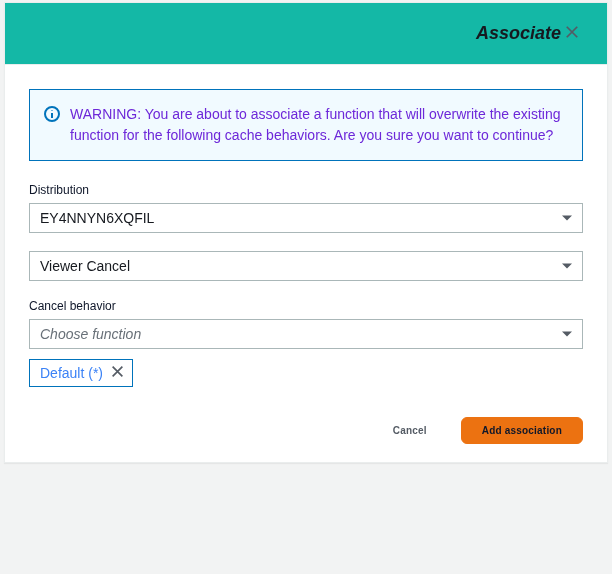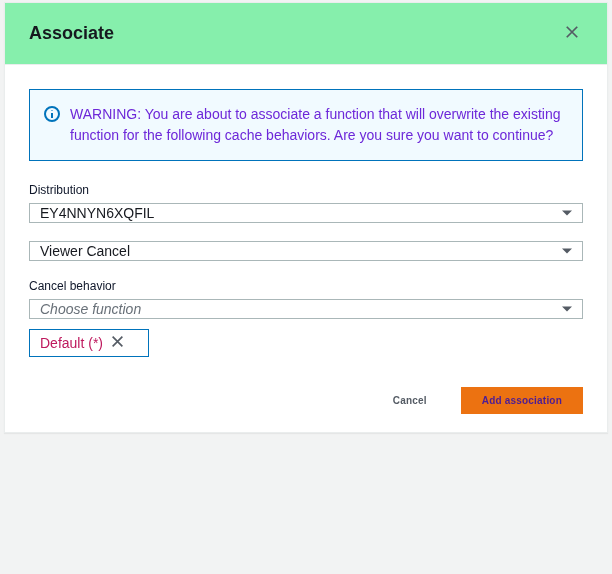--- a/index.html
+++ b/index.html
@@ -13,25 +13,26 @@
     font-size: 14px;
   }
   .modal {
     background: #fff;
     margin: 2px 4px 0 4px;
     border: 1px solid #eaeded;
     box-shadow: 0 1px 1px rgba(0,0,0,0.05);
   }
   .modal-header {
     display: flex;
-    justify-content: space-between;
+    justify-content: flex-end;
     align-items: center;
     padding: 18px 24px 18px 24px;
     border-bottom: 1px solid #eaeded;
-    background: #86efac;
+    background: #14b8a6;
+    font-style: italic;
   }
   .modal-title {
     font-size: 18px;
     font-weight: 700;
     color: #16191f;
   }
   .close-btn {
     background: none;
     border: none;
     cursor: pointer;
@@ -70,21 +71,21 @@
     display: block;
     color: #0f172a;
     font-size: 12px;
     margin-bottom: 6px;
     font-weight: 400;
   }
   .select-wrap {
     position: relative;
     border: 1px solid #aab7b8;
     background: #fff;
-    height: 20px;
+    height: 30px;
     display: flex;
     align-items: center;
     padding: 0 30px 0 10px;
     cursor: pointer;
   }
   .select-value {
     font-size: 14px;
     color: #16191f;
     white-space: nowrap;
     overflow: hidden;
@@ -98,25 +99,25 @@
     width: 0; height: 0;
     border-left: 5px solid transparent;
     border-right: 5px solid transparent;
     border-top: 5px solid #545b64;
   }
   .token {
     display: inline-flex;
     align-items: center;
     border: 1px solid #0073bb;
     background: #fff;
-    padding: 5px 24px 5px 10px;
+    padding: 5px 8px 5px 10px;
     gap: 8px;
     margin-top: 10px;
     font-size: 14px;
-    color: #be185d;
+    color: #3b82f6;
     border-radius: 0;
   }
   .token-remove {
     background: none;
     border: none;
     cursor: pointer;
     padding: 0;
     display: flex;
     align-items: center;
   }
@@ -139,21 +140,22 @@
     letter-spacing: 0.2px;
   }
   .btn-link {
     color: #545b64;
     border: none;
     background: none;
   }
   .btn-primary {
     background: #ec7211;
     border-color: #ec7211;
-    color: #4c1d95;
+    color: #0f172a;
+    border-radius: 6px;
   }
 </style>
 </head>
 <body>
 
 <div class="modal">
 
   <div class="modal-header">
     <h2 class="modal-title">Associate</h2>
     <button class="close-btn">

